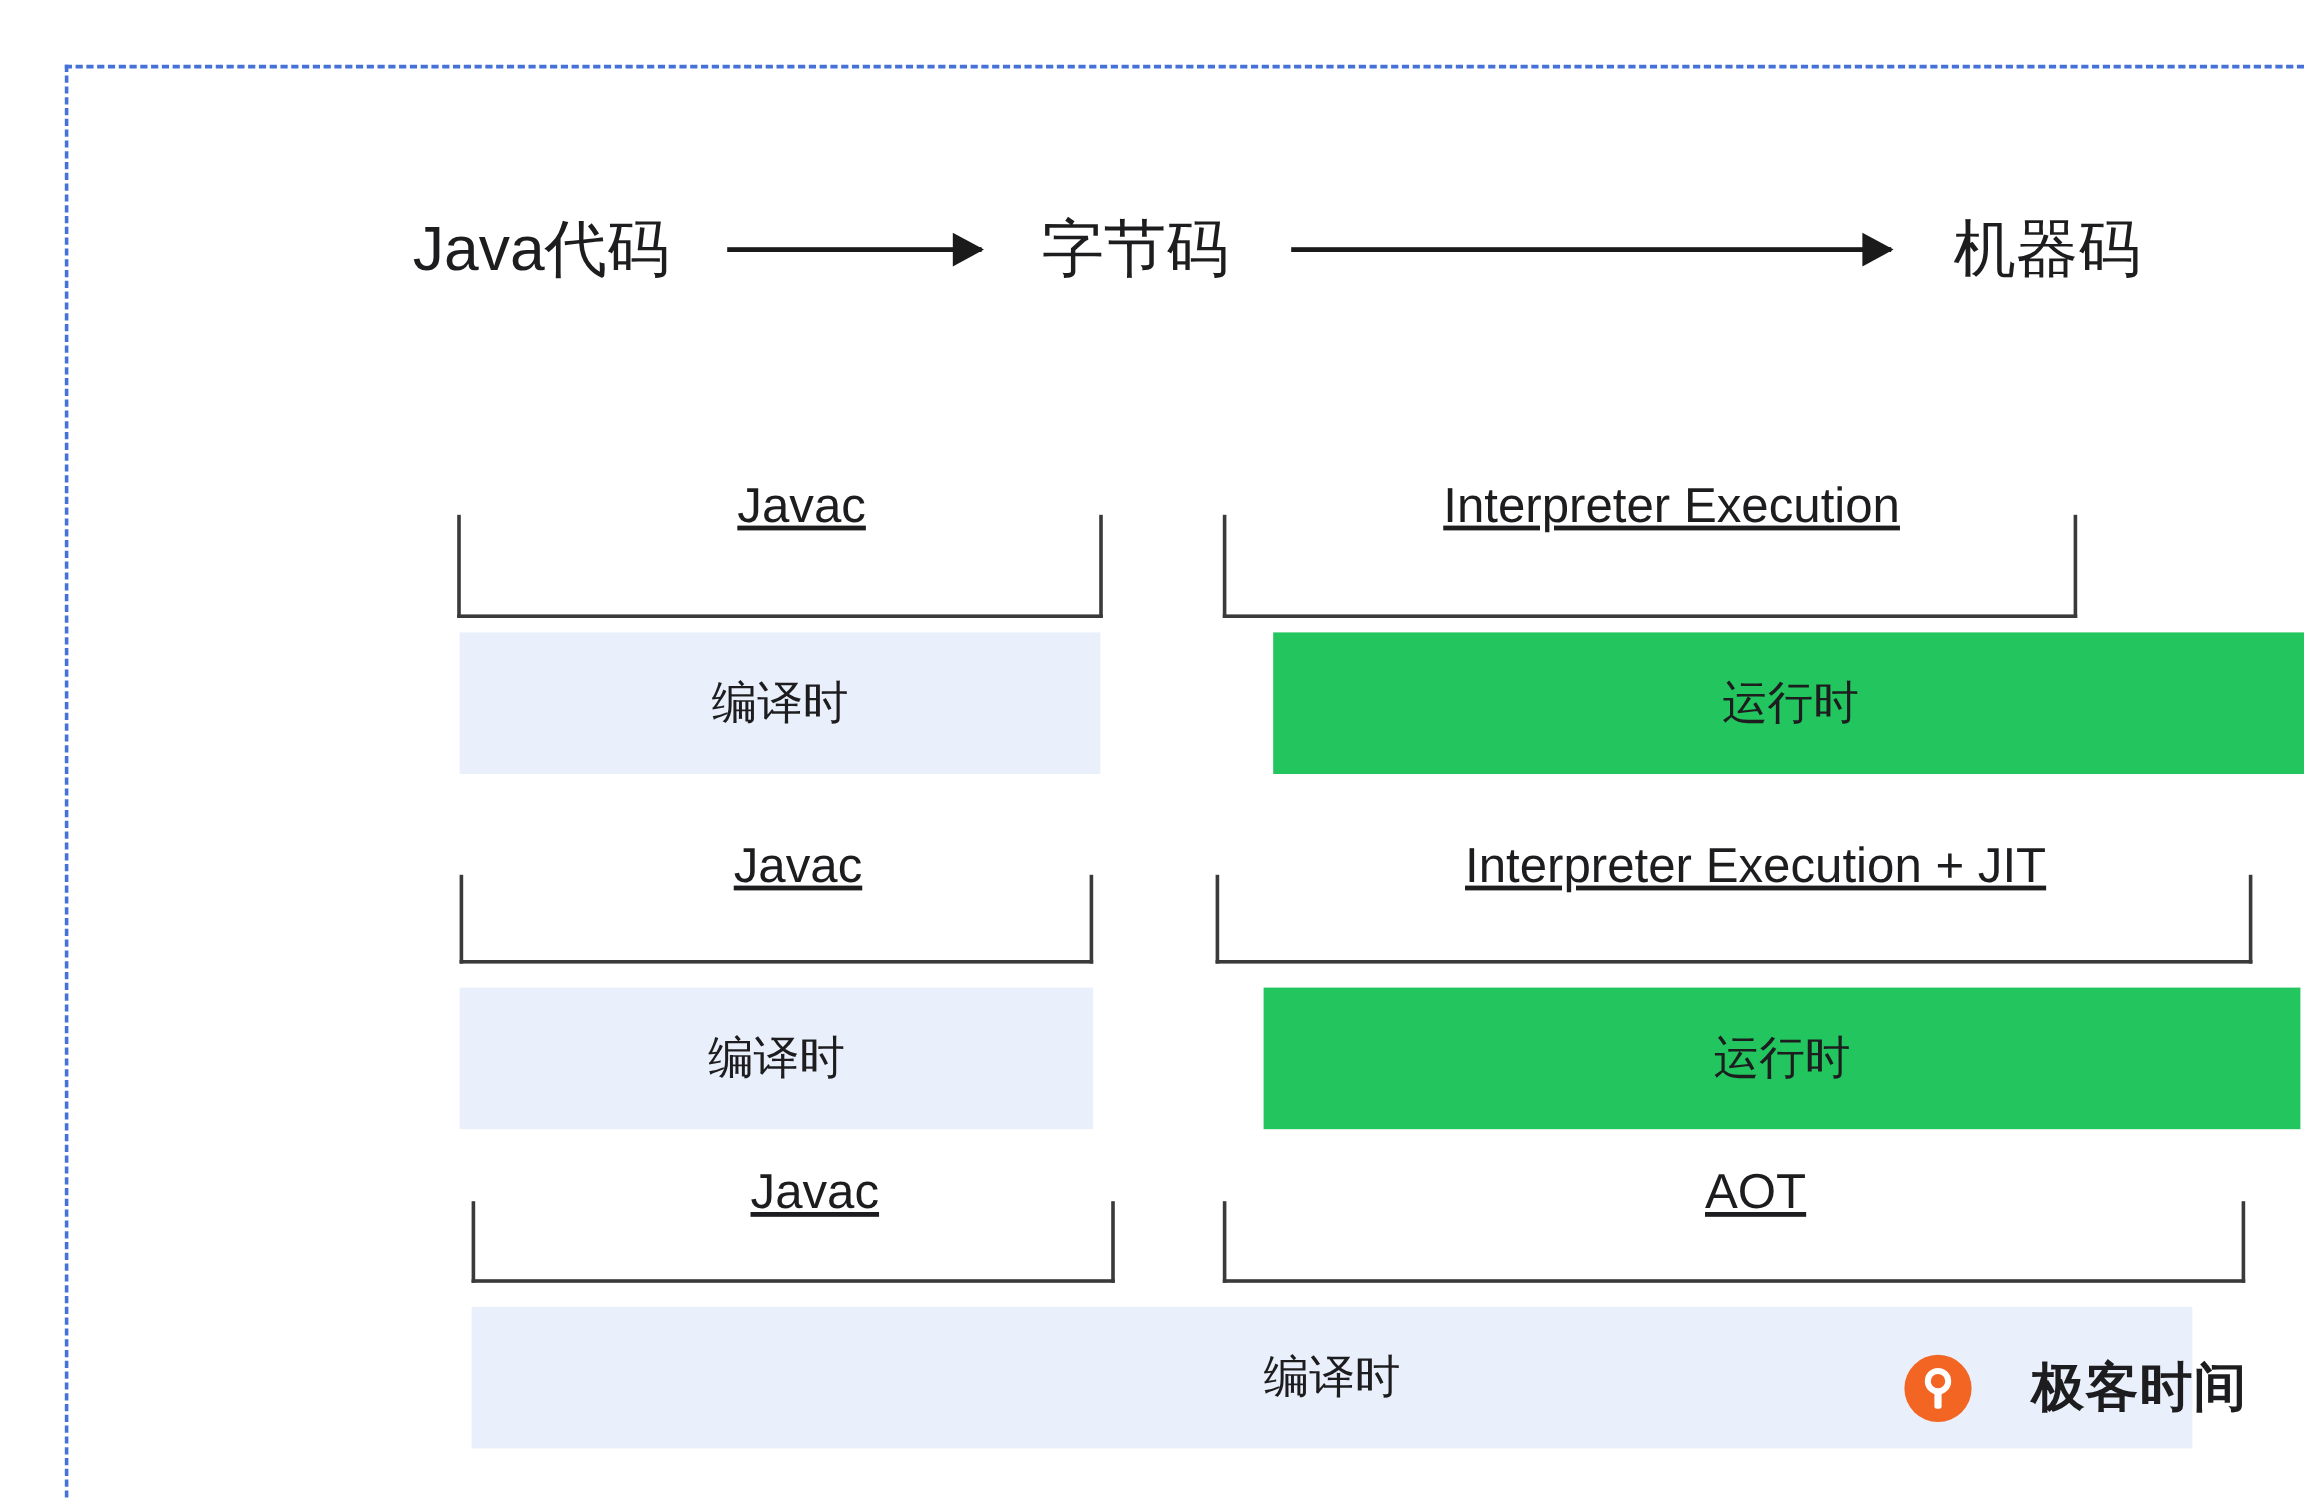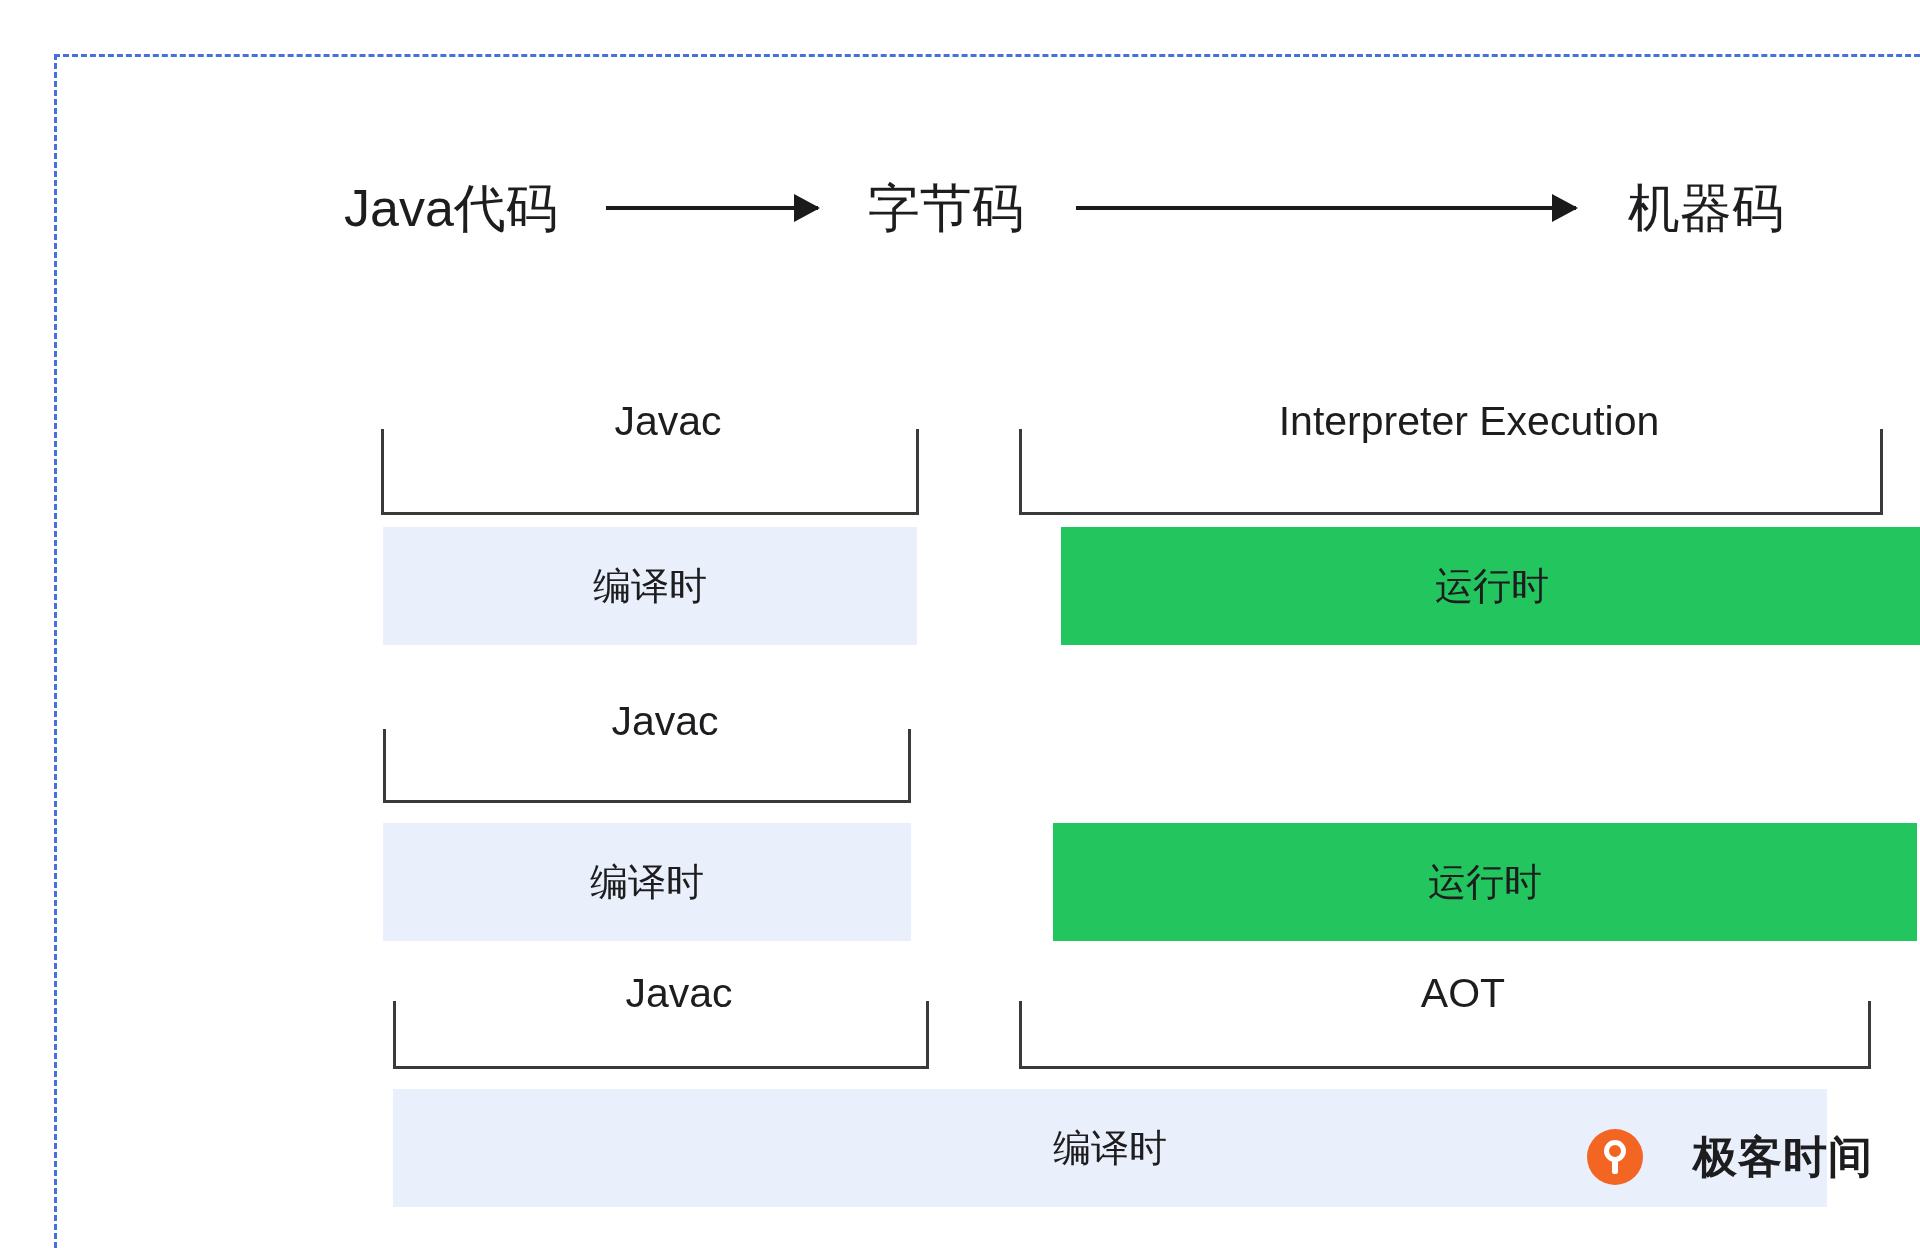--- a/index.html
+++ b/index.html
@@ -76,20 +76,21 @@
   .bracket-text {
     position: absolute;
     top: -46px;
     left: 0;
     width: 100%;
     text-align: center;
     font-size: 41px;
     color: #1d1d1f;
     white-space: nowrap;
     line-height: 1;
+    text-decoration: underline;
   }
 
   .band-row { position: absolute; display: flex; gap: 20px; }
   .band {
     display: flex;
     align-items: center;
     justify-content: center;
     font-size: 38px;
     color: #1d1d1f;
     line-height: 1;
@@ -159,21 +160,21 @@
     <div class="flow-label">机器码</div>
   </div>
 
   <div class="scenario">
 
     <div class="bracket-row" style="left:270px; top:318px;">
       <div class="bracket" style="width:538px; height:86px;">
         <span class="bracket-text">Javac</span>
       </div>
       <div style="width:28px;"></div>
-      <div class="bracket" style="width:864px; height:86px;">
+      <div class="bracket" style="width:712px; height:86px;">
         <span class="bracket-text">Interpreter Execution</span>
       </div>
     </div>
 
     <div class="band-row" style="left:272px; top:416px;">
       <div class="band band-blue" style="width:534px; height:118px;">
         <span>编译时</span>
       </div>
       <div style="width:32px;"></div>
       <div class="band band-orange" style="width:862px; height:118px;">
@@ -182,20 +183,23 @@
     </div>
   </div>
 
   <div class="scenario">
 
     <div class="bracket-row" style="left:272px; top:618px;">
       <div class="bracket" style="width:528px; height:74px;">
         <span class="bracket-text">Javac</span>
       </div>
       <div style="width:30px;"></div>
+      <div class="bracket" style="width:864px; height:74px;">
+        <span class="bracket-text">Interpreter Execution + JIT</span>
+      </div>
     </div>
 
     <div class="band-row" style="left:272px; top:712px;">
       <div class="band band-blue" style="width:528px; height:118px;">
         <span>编译时</span>
       </div>
       <div style="width:30px;"></div>
       <div class="band band-orange" style="width:864px; height:118px;">
         <span>运行时</span>
       </div>

